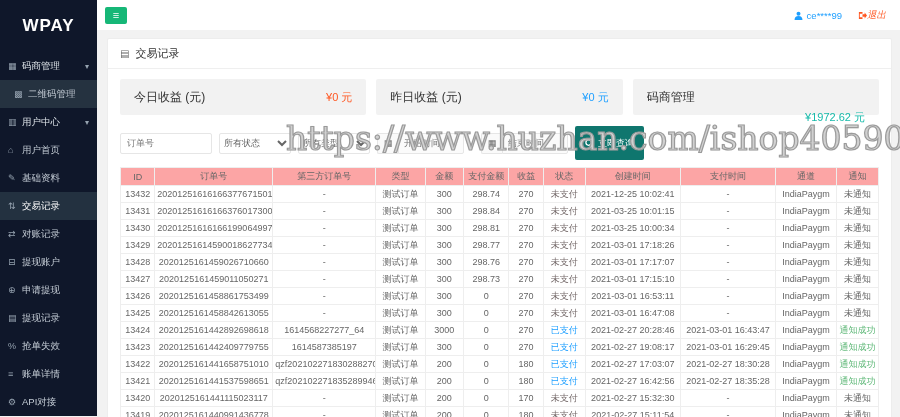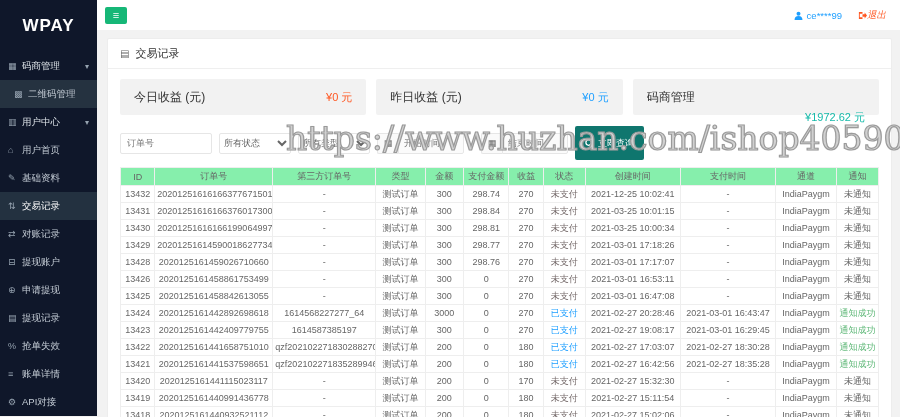--- a/index.html
+++ b/index.html
@@ -57,21 +57,21 @@
     background:#fbfbfb; }
   .dash { color:#999; }
   .search-btn { height:34px; background:#0f766e; color:#fff; border:none;
     border-radius:2px; font-size:9px; padding:8px 10px; display:flex;
     align-items:center; gap:4px; cursor:pointer; }
 
   table { width:calc(100% - 24px); margin:0 12px; border-collapse:collapse;
     font-size:9px; color:#666; table-layout:fixed; }
   th, td { border:1px solid #eeeeee; text-align:center; white-space:nowrap;
     overflow:hidden; }
-  th { background:#86efac; color:#666; font-weight:normal; height:18px; padding:0 2px; }
+  th { background:#fca5a5; color:#666; font-weight:normal; height:18px; padding:0 2px; }
   td { height:17px; padding:0 2px; }
   td.status-paid { color:#1E9FFF; }
   td.status-unpaid { color:#756a6a; }
   td.notify-success { color:#5FB878; }
   td.notify-pending { color:#666; }
 
   .watermark { position:absolute; left:286px; top:119px; z-index:40;
     font-family:"DejaVu Serif","Liberation Serif",serif; font-size:33px;
     color:rgba(255,255,255,0.45); -webkit-text-stroke:1.2px #9a9a9a;
     text-shadow:0 0 1px #aaa; letter-spacing:0; white-space:nowrap;
@@ -305,20 +305,34 @@
             <td class="c-amount">300</td>
             <td class="c-pay_amount">298.76</td>
             <td class="c-profit">270</td>
             <td class="c-status status-unpaid">未支付</td>
             <td class="c-created_at">2021-03-01 17:17:07</td>
             <td class="c-paid_at">-</td>
             <td class="c-channel">IndiaPaygm</td>
             <td class="c-notify notify-pending">未通知</td>
           </tr>
           <tr>
+            <td class="c-id">13427</td>
+            <td class="c-order_no"><a>2020125161459011050271</a></td>
+            <td class="c-third_party">-</td>
+            <td class="c-type">测试订单</td>
+            <td class="c-amount">300</td>
+            <td class="c-pay_amount">298.73</td>
+            <td class="c-profit">270</td>
+            <td class="c-status status-unpaid">未支付</td>
+            <td class="c-created_at">2021-03-01 17:15:10</td>
+            <td class="c-paid_at">-</td>
+            <td class="c-channel">IndiaPaygm</td>
+            <td class="c-notify notify-pending">未通知</td>
+          </tr>
+          <tr>
             <td class="c-id">13426</td>
             <td class="c-order_no"><a>2020125161458861753499</a></td>
             <td class="c-third_party">-</td>
             <td class="c-type">测试订单</td>
             <td class="c-amount">300</td>
             <td class="c-pay_amount">0</td>
             <td class="c-profit">270</td>
             <td class="c-status status-unpaid">未支付</td>
             <td class="c-created_at">2021-03-01 16:53:11</td>
             <td class="c-paid_at">-</td>

